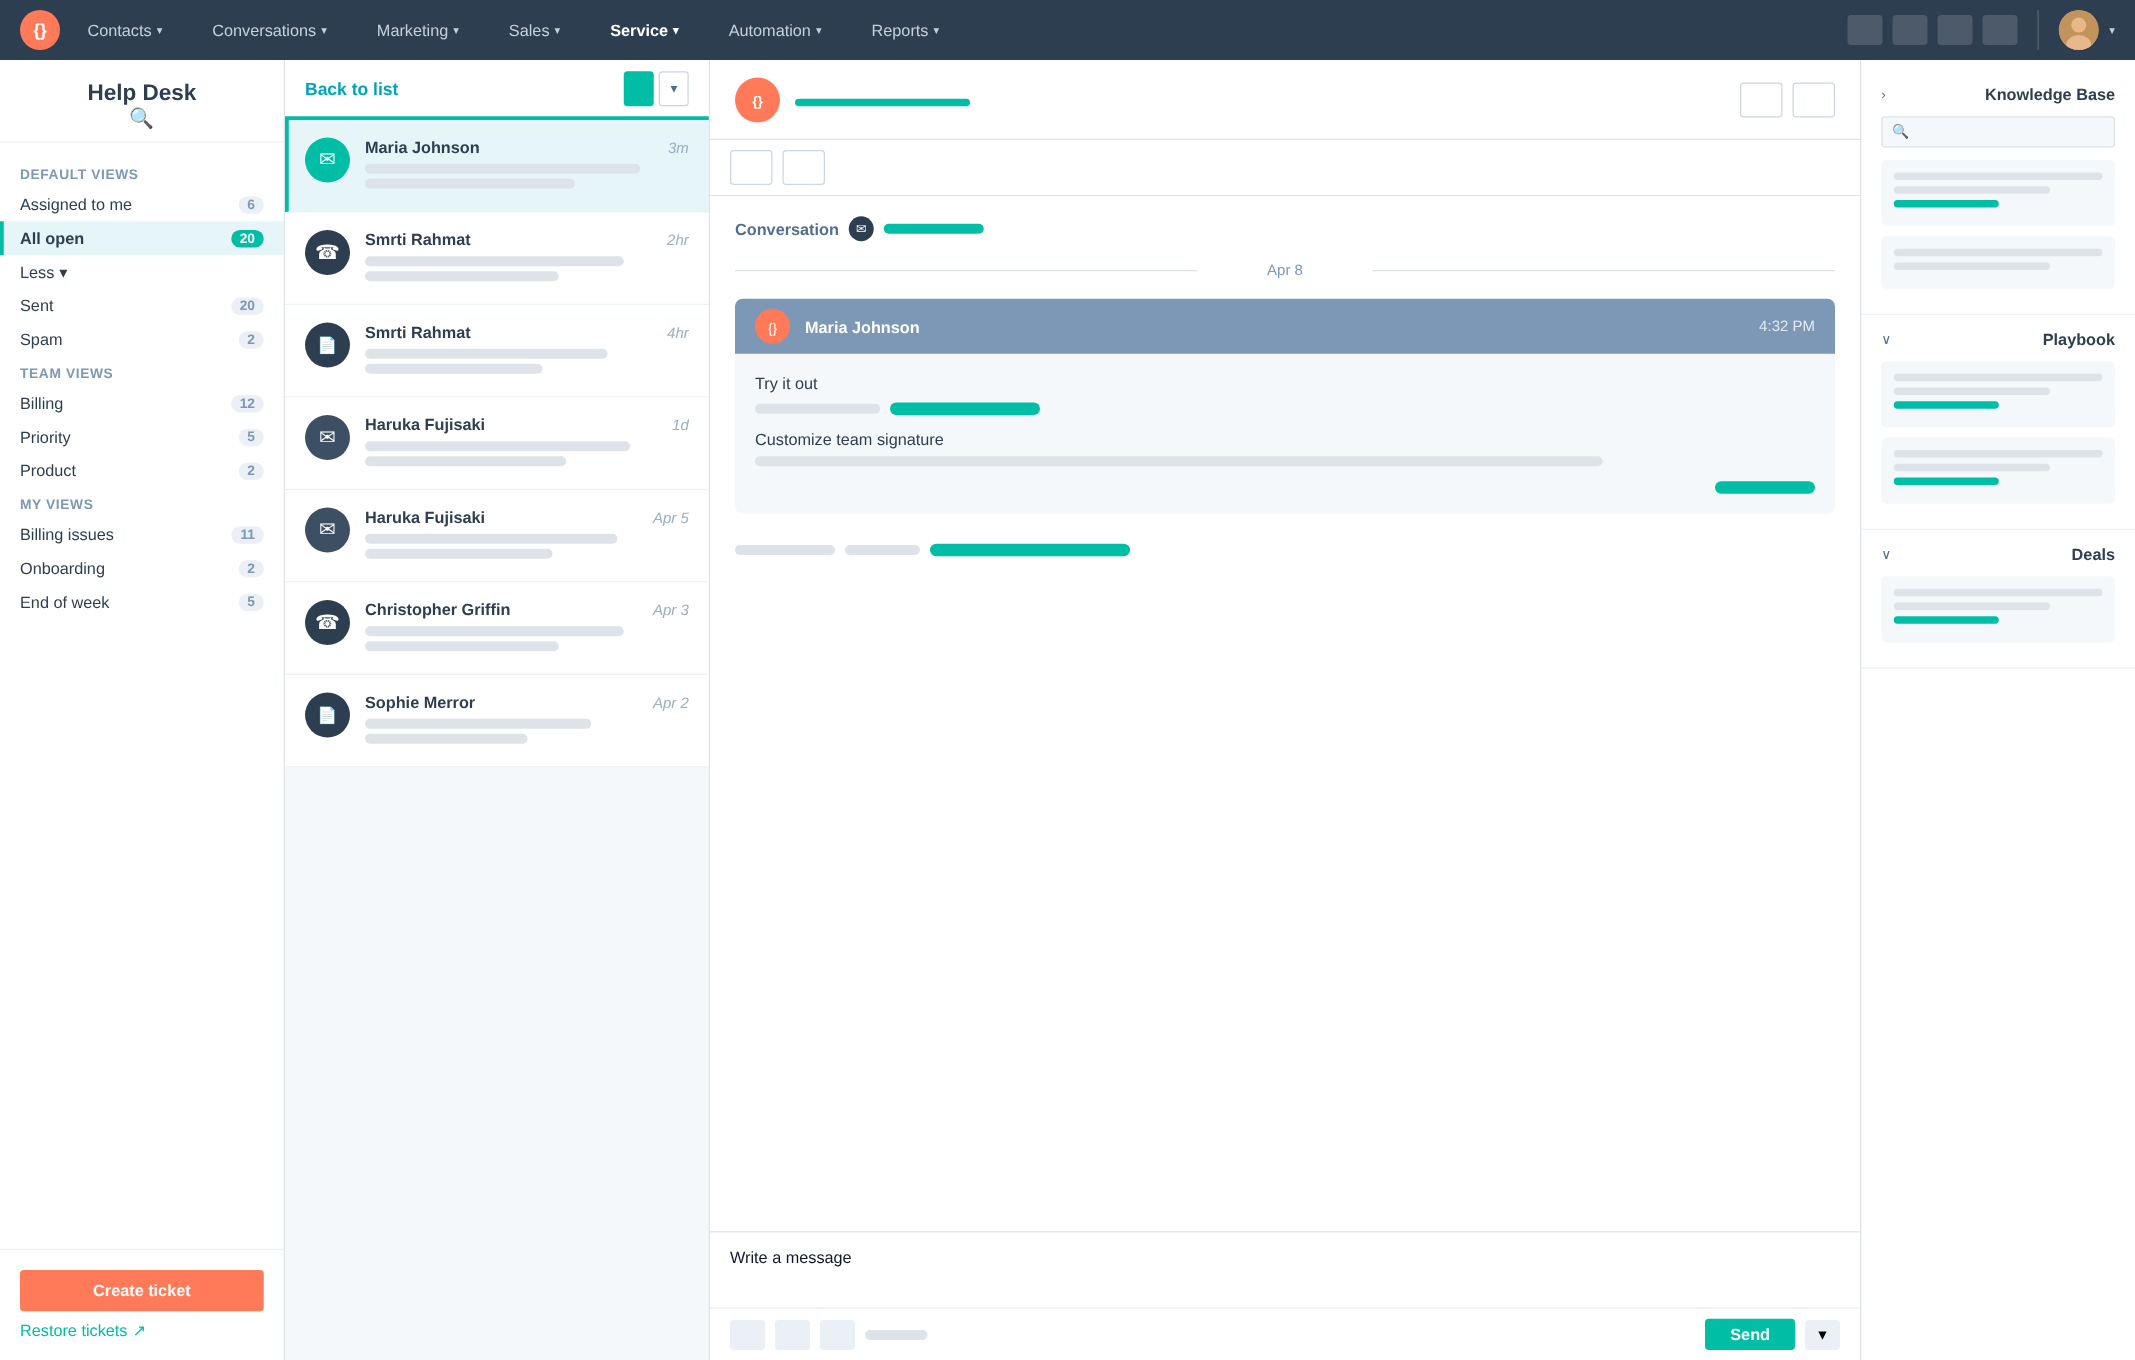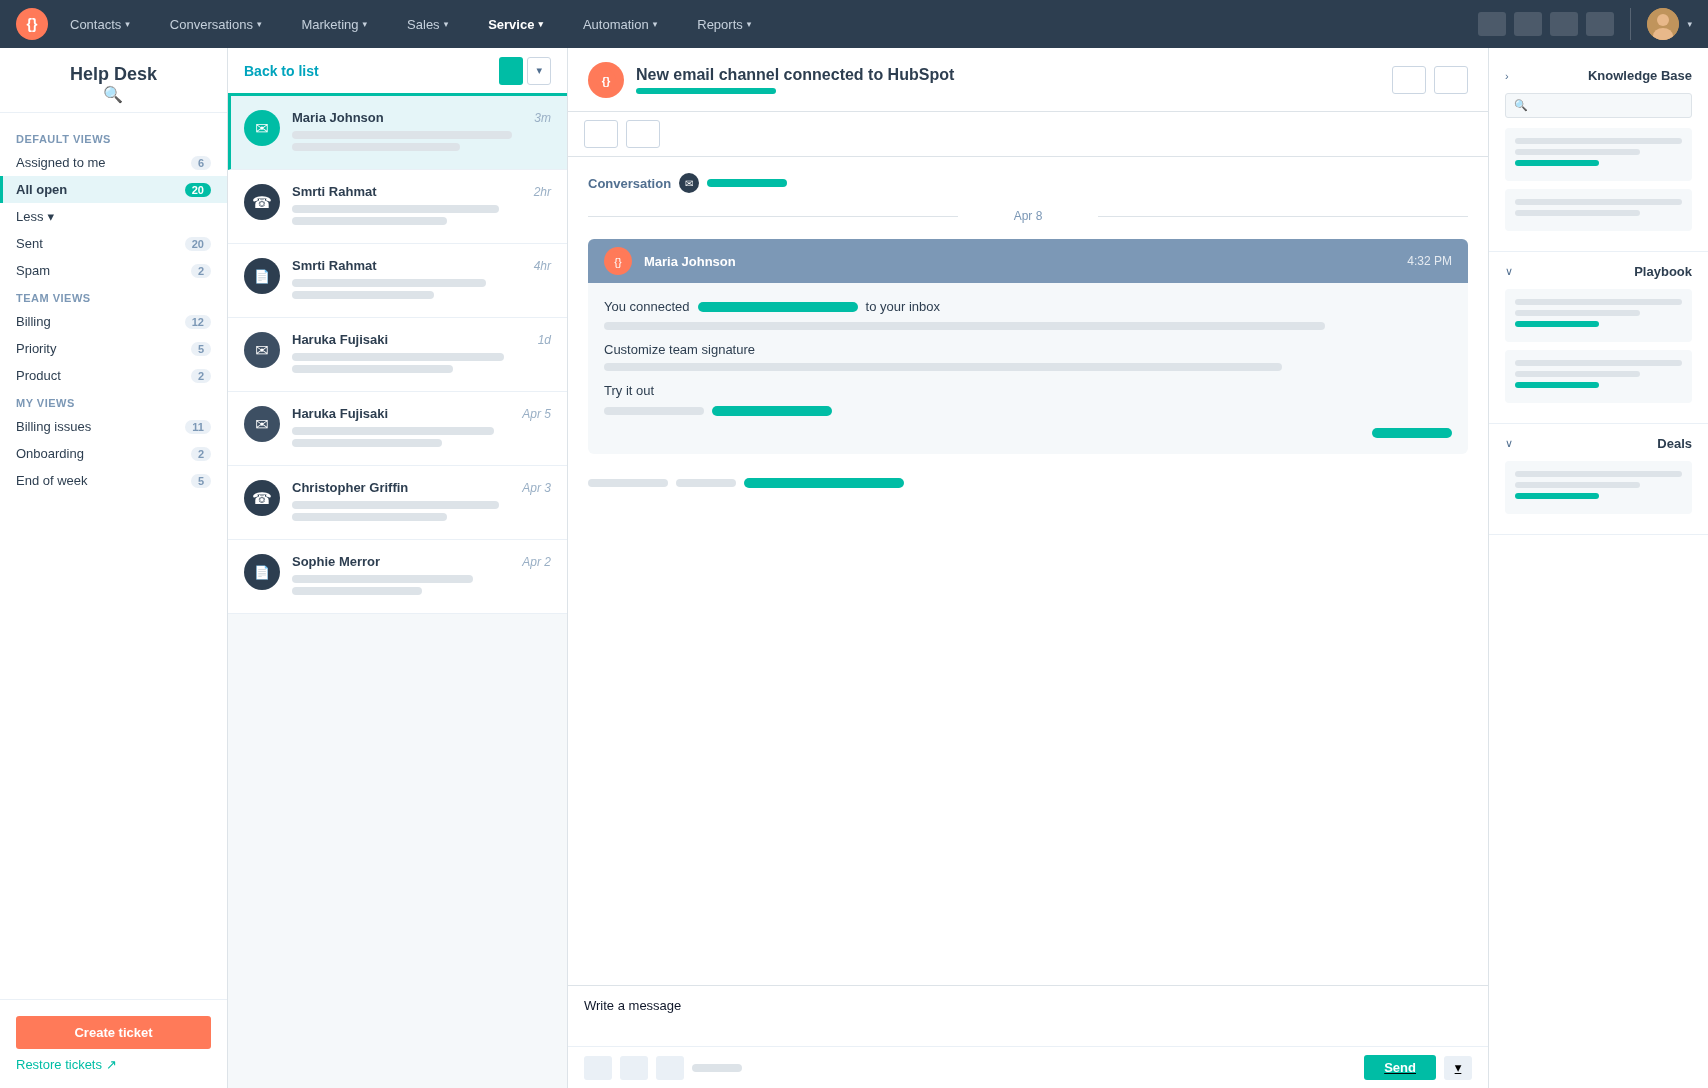--- a/index.html
+++ b/index.html
@@ -351,21 +351,20 @@
       color: #0f172a;
       font-size: 13px;
       cursor: text;
     }
     .reply-footer {
       padding: 8px 16px;
       display: flex;
       align-items: center;
       gap: 8px;
       border-top: 1px solid #eaf0f6;
-      text-decoration: underline;
     }
     .reply-format-btn {
       width: 28px;
       height: 24px;
       background: #eaf0f6;
       border: none;
       border-radius: 3px;
       cursor: pointer;
     }
     .reply-send-btn {
@@ -659,21 +658,20 @@
 
   <div class="main-content">
     <div class="content-header">
       <div class="hubspot-icon">
         <svg viewBox="0 0 20 20" width="20" height="20">
           <circle cx="10" cy="10" r="10" fill="#ff7a59"></circle>
           <text x="10" y="15" text-anchor="middle" fill="white" font-size="11" font-weight="bold">{}</text>
         </svg>
       </div>
       <div class="content-title-area">
-        <div class="content-title">New email channel connected to HubSpot</div>
         <div class="content-title-bar"></div>
       </div>
       <div class="content-header-right">
         <button class="header-action-btn"></button>
         <button class="header-action-btn"></button>
       </div>
     </div>
 
     <div style="display:flex; flex:1; overflow:hidden;">
       <div style="flex:1; display:flex; flex-direction:column; overflow:hidden;">
@@ -698,46 +696,38 @@
               <div class="msg-sender-avatar">
                 <svg viewBox="0 0 20 20" width="20" height="20">
                   <circle cx="10" cy="10" r="10" fill="#ff7a59"></circle>
                   <text x="10" y="15" text-anchor="middle" fill="white" font-size="11">{}</text>
                 </svg>
               </div>
               <span class="msg-sender-name">Maria Johnson</span>
               <span class="msg-time">4:32 PM</span>
             </div>
 
-            <div class="msg-row">
-              <div class="msg-text">
-                <span>You connected</span>
-                <span class="msg-bar-inline" style="width:160px"></span>
-                <span>to your inbox</span>
-              </div>
-              <div class="msg-content-bar" style="width:85%;margin-top:8px"></div>
-            </div>
-
-            <div class="msg-row">
-              <div class="msg-text">
-                <span>Customize team signature</span>
-              </div>
-              <div class="msg-content-bar" style="width:80%;margin-top:6px"></div>
-            </div>
 
             <div class="msg-row">
               <div class="msg-text">
                 <span>Try it out</span>
               </div>
               <div class="msg-action-row" style="margin-top:8px">
                 <div style="height:8px;width:100px;background:#dde3e8;border-radius:4px"></div>
                 <div class="msg-bar-inline" style="width:120px"></div>
               </div>
             </div>
 
+            <div class="msg-row">
+              <div class="msg-text">
+                <span>Customize team signature</span>
+              </div>
+              <div class="msg-content-bar" style="width:80%;margin-top:6px"></div>
+            </div>
+
             <div style="display:flex;justify-content:flex-end;margin-top:12px">
               <div class="msg-bar-inline" style="width:80px"></div>
             </div>
           </div>
 
           <div style="display:flex;align-items:center;gap:8px;padding-top:8px">
             <div style="height:8px;width:80px;background:#dde3e8;border-radius:4px"></div>
             <div style="height:8px;width:60px;background:#dde3e8;border-radius:4px"></div>
             <div class="msg-bar-inline" style="width:160px"></div>
           </div>

